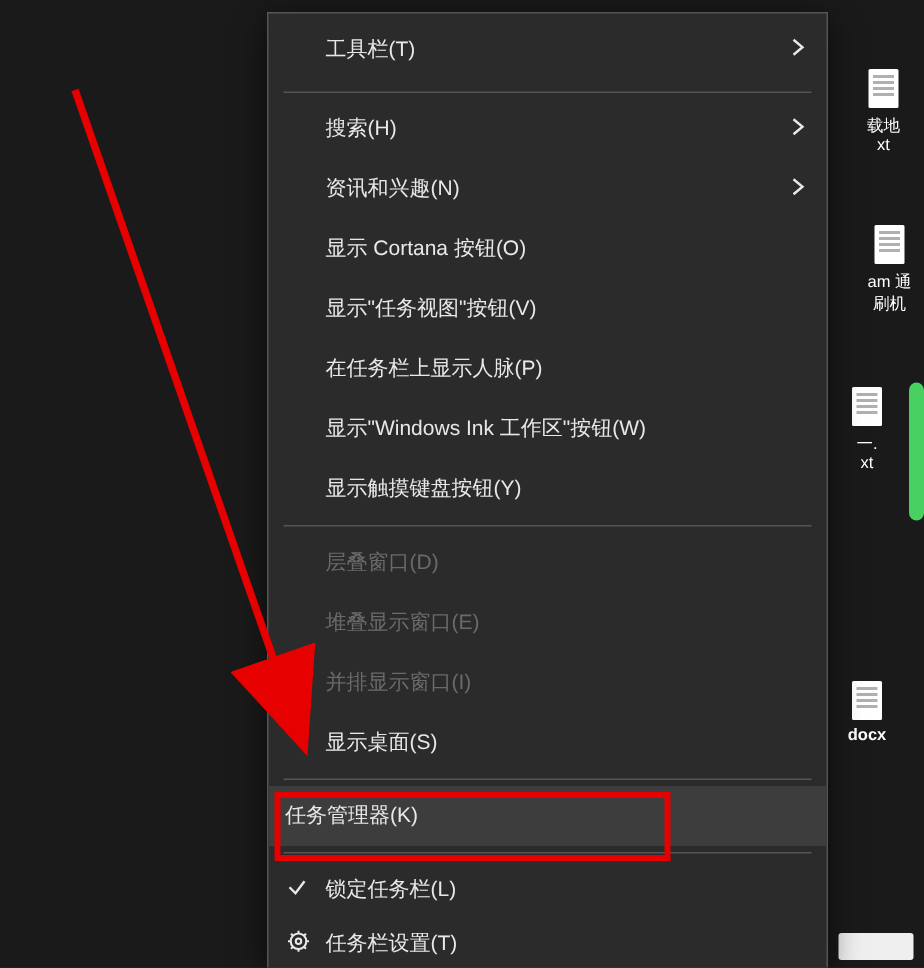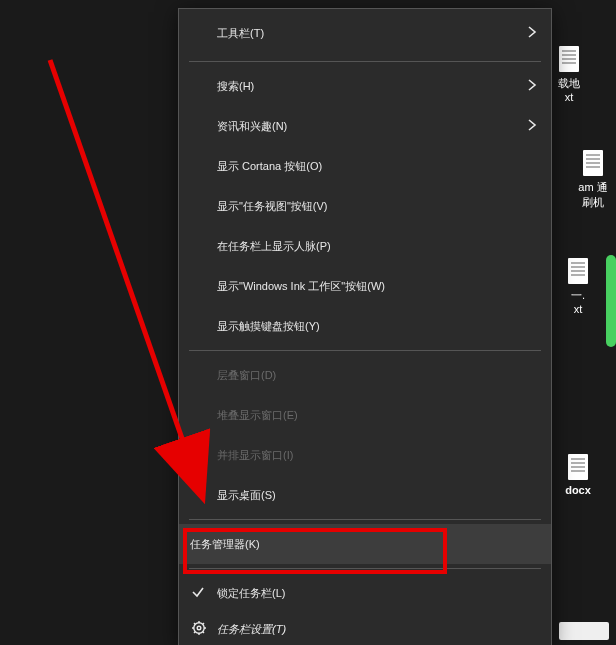--- a/index.html
+++ b/index.html
@@ -24,21 +24,21 @@
       background: #2b2b2b;
       border: 1px solid #555;
       box-shadow: 0 4px 20px rgba(0,0,0,0.6);
     }
     .menu-item {
       display: flex;
       align-items: center;
       height: 40px;
       padding: 0 38px 0 38px;
       color: #e8e8e8;
-      font-size: 11px;
+      font-size: 14px;
       cursor: default;
       position: relative;
     }
     .menu-item.first { height: 48px; }
     .menu-item.hover { background: #3d3d3d; padding-left: 11px; }
     .menu-item.disabled { color: #6a6a6a; }
     .menu-item .label { flex: 1; }
     .menu-item .chevron {
       position: absolute;
       right: 14px;
@@ -119,21 +119,21 @@
       height: 18px;
       background: #efefef;
       border-radius: 2px;
     }
   </style>
 </head>
 <body>
 
 <div class="desktop-bg"></div>
 
-<div class="desktop-icon" style="left:544px; top:46px;">
+<div class="desktop-icon" style="left:564px; top:46px;">
   <div class="ico"></div>
   <div>载地</div>
   <div>xt</div>
 </div>
 <div class="desktop-icon" style="left:568px; top:150px;">
   <div class="ico"></div>
   <div>am 通</div>
   <div>刷机</div>
 </div>
 <div class="desktop-icon" style="left:553px; top:258px;">
@@ -214,21 +214,21 @@
   <div class="sep"></div>
 
   <div class="menu-item">
     <span class="check">
       <svg class="check-svg" viewBox="0 0 14 14">
           <polyline points="2,7 6,11 12,3"></polyline>
         </svg>
     </span>
     <span class="label">锁定任务栏(L)</span>
   </div>
-  <div class="menu-item" style="height:32px;font-style:italic;">
+  <div class="menu-item" style="height:32px;">
     <span class="gear">
       <svg class="gear-svg" viewBox="0 0 16 16">
         <circle cx="8" cy="8" r="5.2" fill="none" stroke="#e8e8e8" stroke-width="1.4"></circle>
         <circle cx="8" cy="8" r="1.8" fill="none" stroke="#e8e8e8" stroke-width="1.4"></circle>
         <g stroke="#e8e8e8" stroke-width="1.4">
           <line x1="8" y1="1" x2="8" y2="3"></line>
             <line x1="8" y1="13" x2="8" y2="15"></line>
           <line x1="1" y1="8" x2="3" y2="8"></line>
             <line x1="13" y1="8" x2="15" y2="8"></line>
           <line x1="3" y1="3" x2="4.4" y2="4.4"></line>

